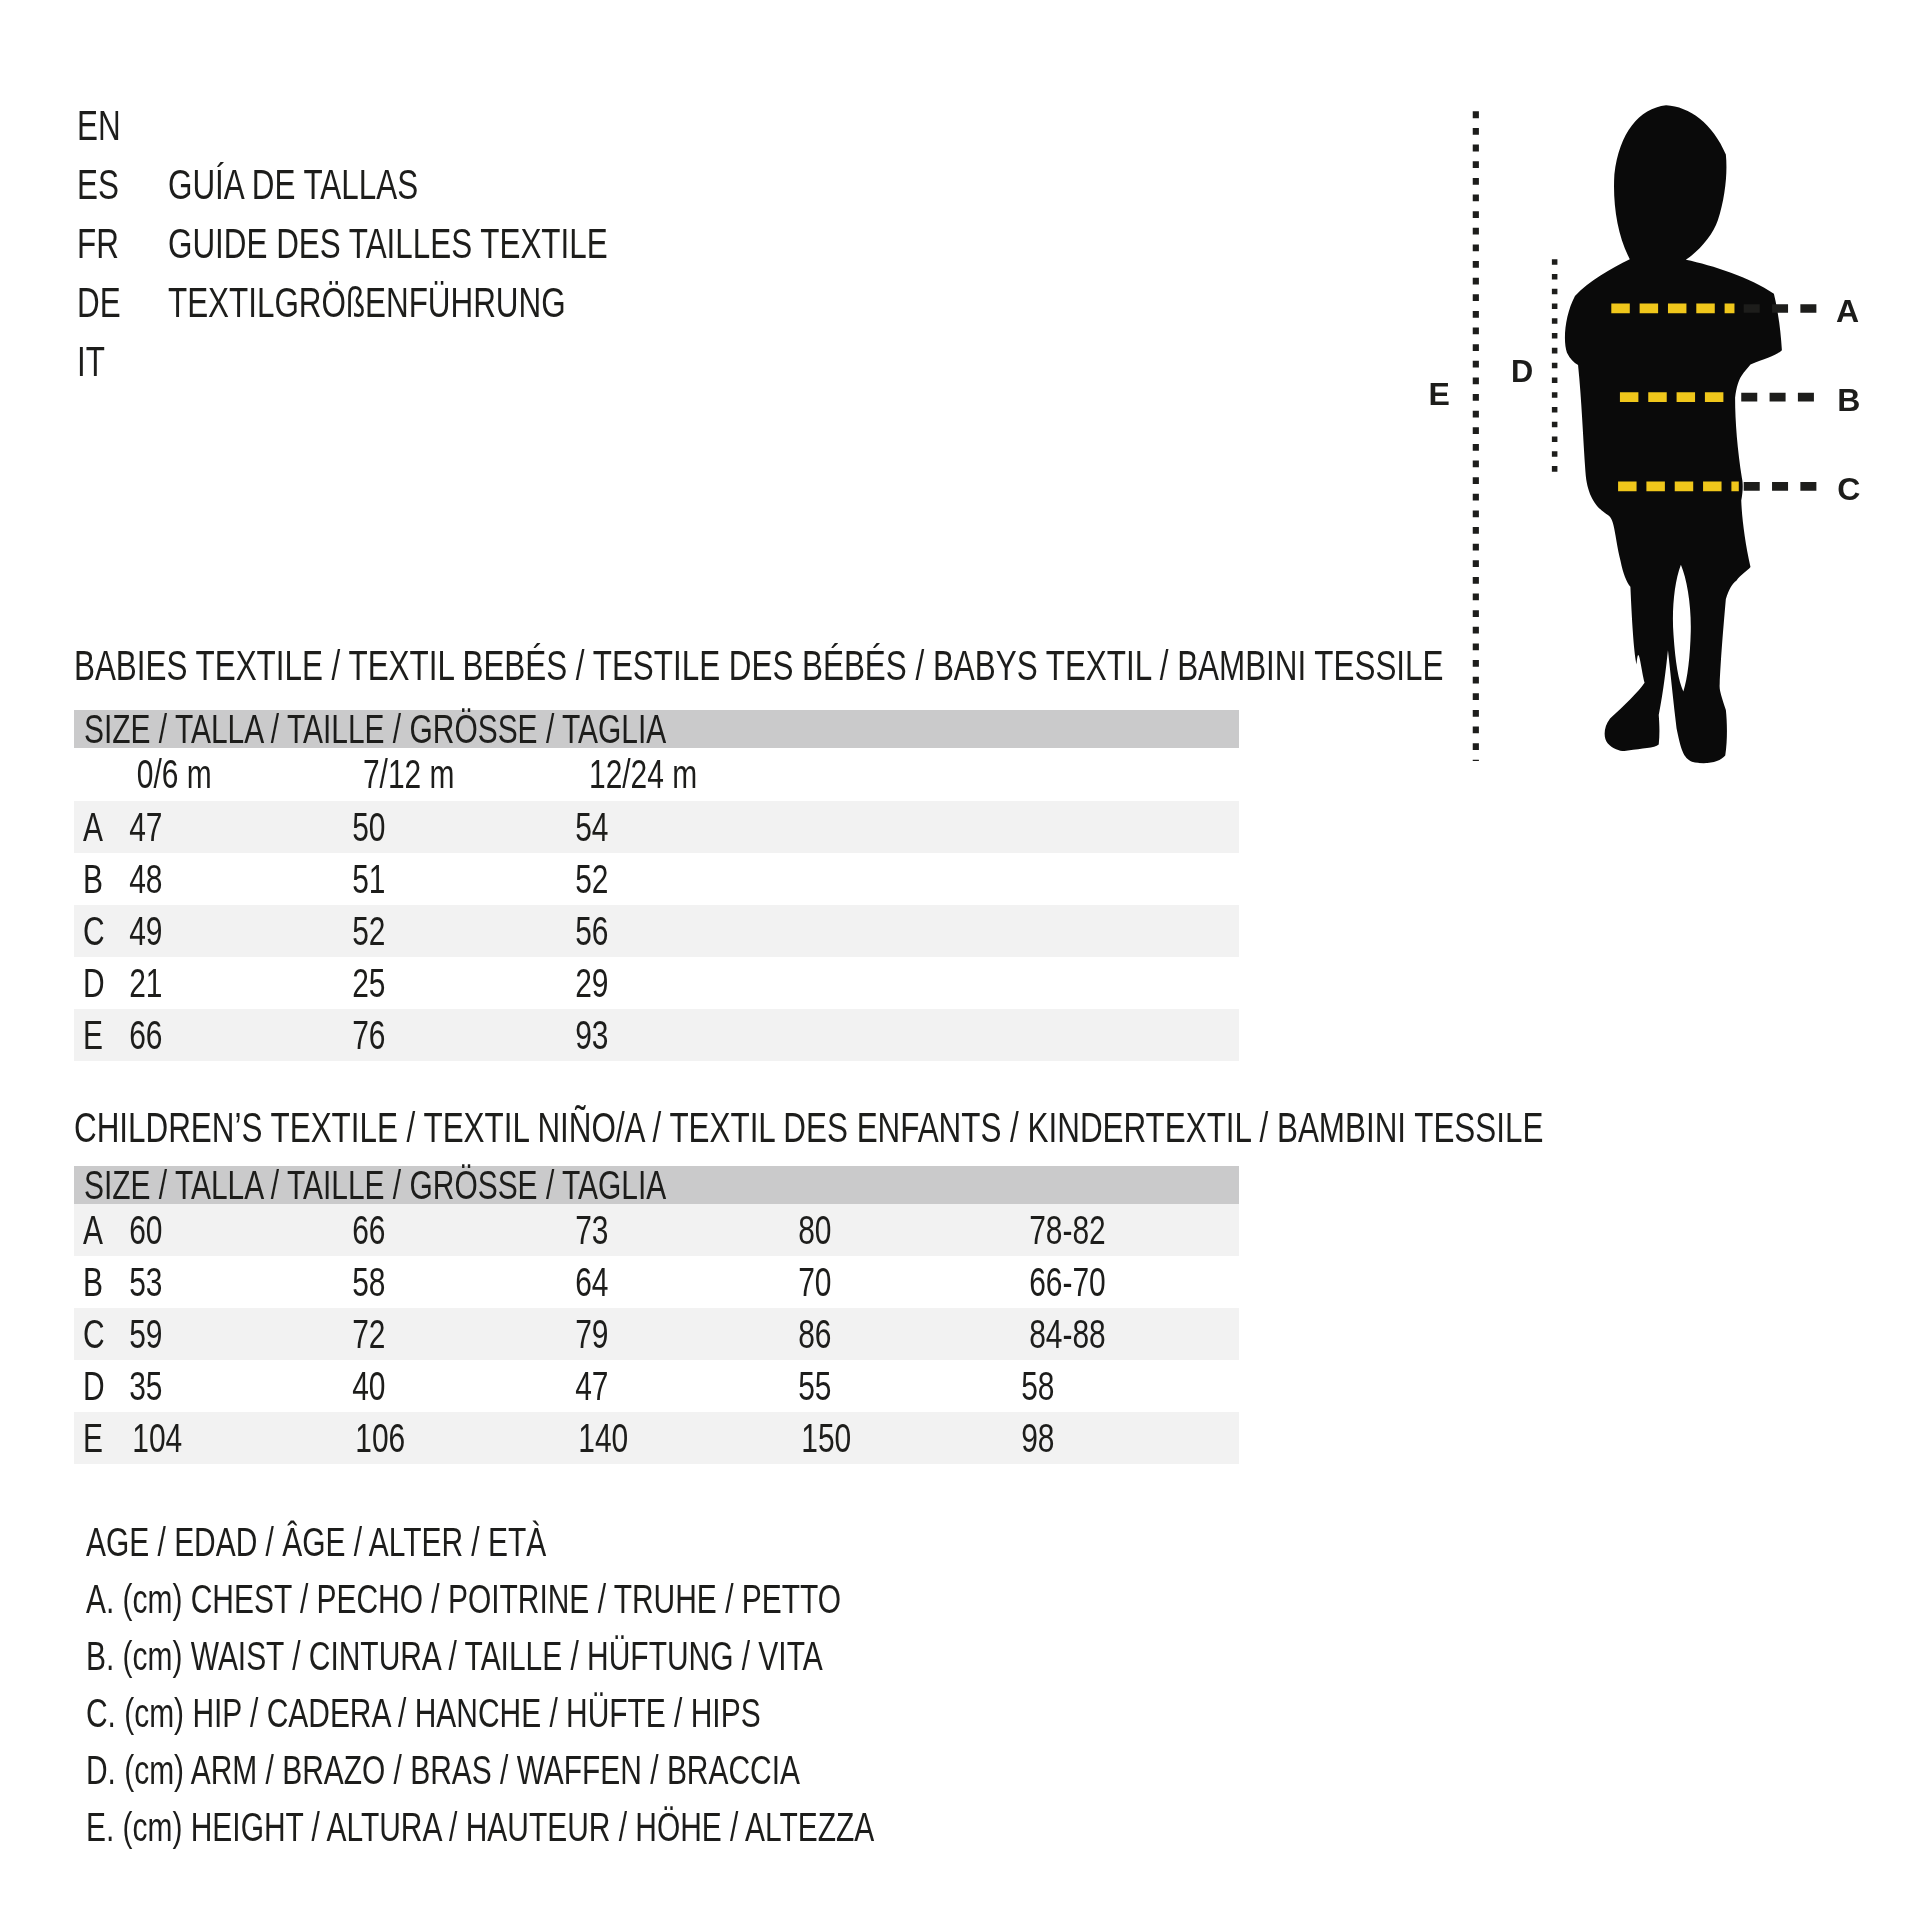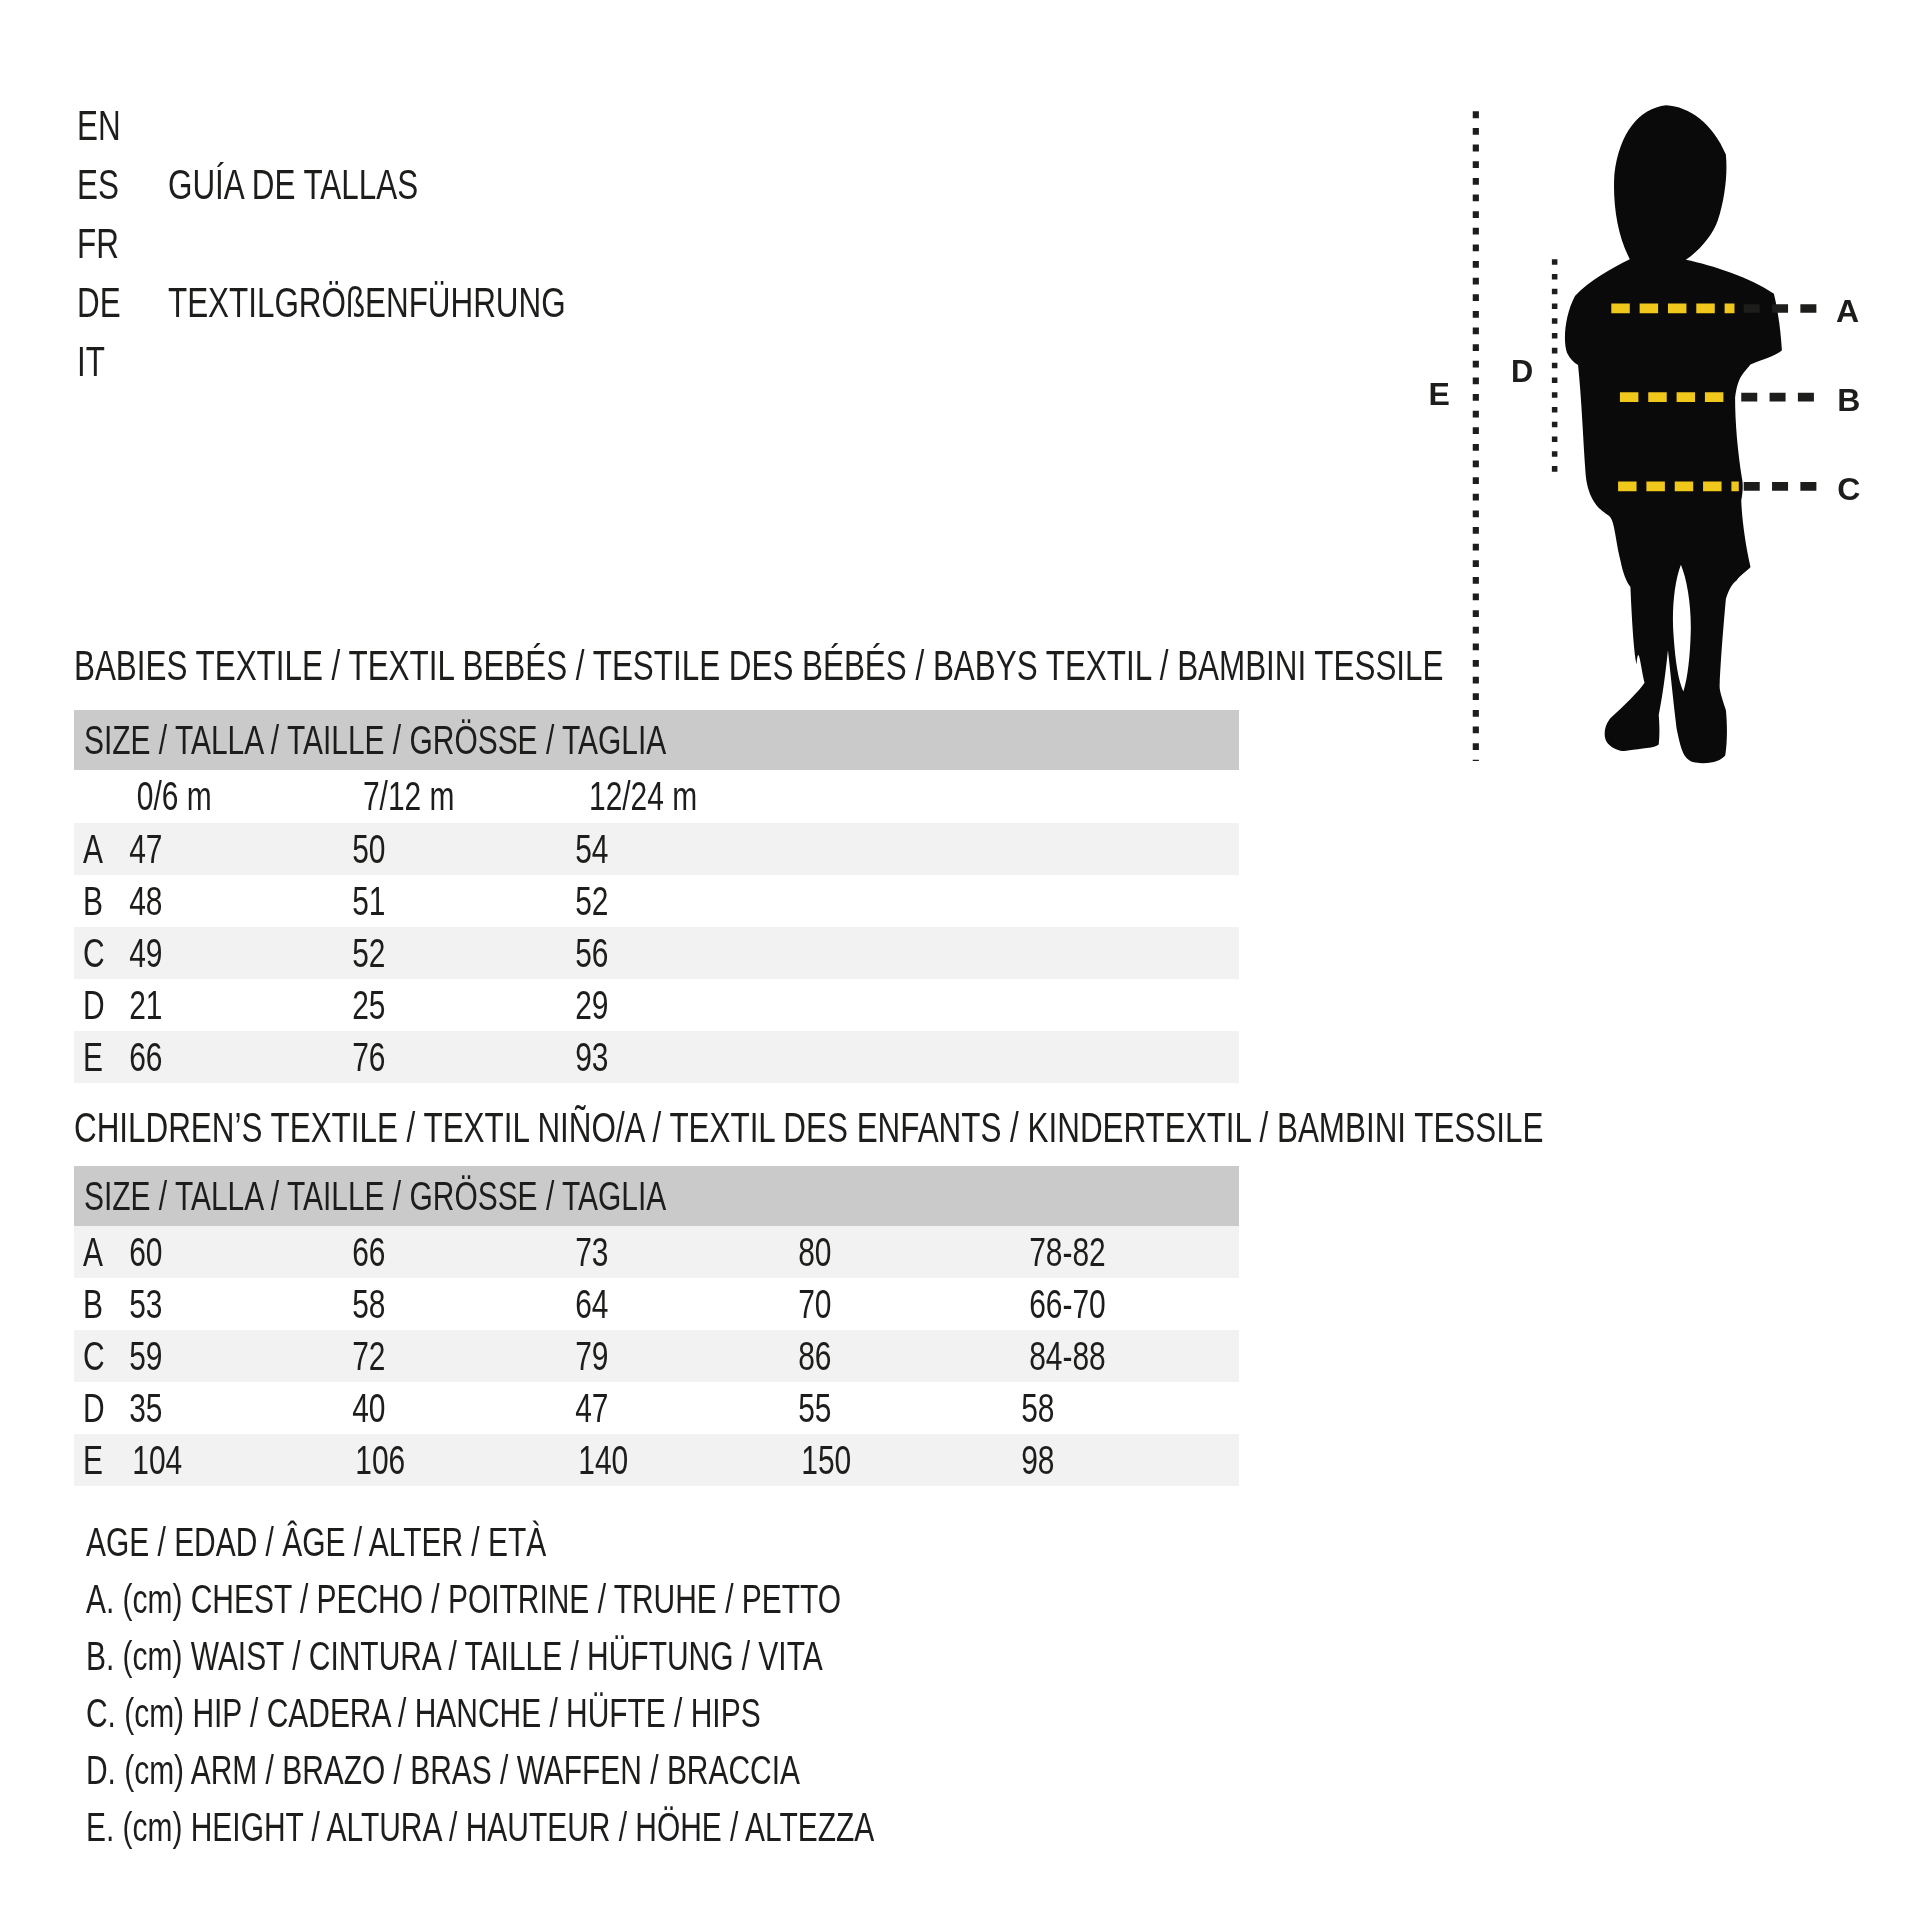--- a/index.html
+++ b/index.html
@@ -19,21 +19,21 @@
   .langs{position:absolute;left:77px;top:96px;}
   .lang-row{display:flex;height:59px;align-items:center;font-size:43px;}
   .lang-code{width:91px;flex:0 0 91px;}
   .lang-label{flex:1;}
 
   
   .section-heading{position:absolute;left:74px;font-size:43px;white-space:nowrap;}
 
   
   .size-table{position:absolute;left:74px;width:1165px;}
-  .size-header{height:60px;background:#cacacb;display:flex;align-items:center;
+  .size-header{height:38px;background:#cacacb;display:flex;align-items:center;
                padding-left:10px;box-sizing:border-box;font-size:41px;}
   .tbl-row{display:flex;height:52px;align-items:center;font-size:41px;}
   .col-row{height:53px;}
   .stripe{background:#f2f2f2;}
   .lbl-cell{width:49px;flex:0 0 49px;padding-left:8.6px;box-sizing:border-box;}
   .val-cell{width:223px;flex:0 0 223px;text-align:center;display:flex;
             align-items:center;justify-content:flex-start;}
 
   
   .legend{position:absolute;left:86px;top:1514px;}
@@ -50,20 +50,21 @@
   <div class="langs">
     <div class="lang-row">
       <div class="lang-code"><span class="cx">EN</span></div>
     </div>
     <div class="lang-row">
       <div class="lang-code"><span class="cx">ES</span></div>
       <div class="lang-label"><span class="cx">GUÍA DE TALLAS</span></div>
     </div>
     <div class="lang-row">
       <div class="lang-code"><span class="cx">FR</span></div>
+      <div class="lang-label"><span class="cx">GUIDE DES TAILLES TEXTILE</span></div>
     </div>
     <div class="lang-row">
       <div class="lang-code"><span class="cx">DE</span></div>
       <div class="lang-label"><span class="cx">TEXTILGRÖßENFÜHRUNG</span></div>
     </div>
     <div class="lang-row">
       <div class="lang-code"><span class="cx">IT</span></div>
     </div>
   </div>
 

